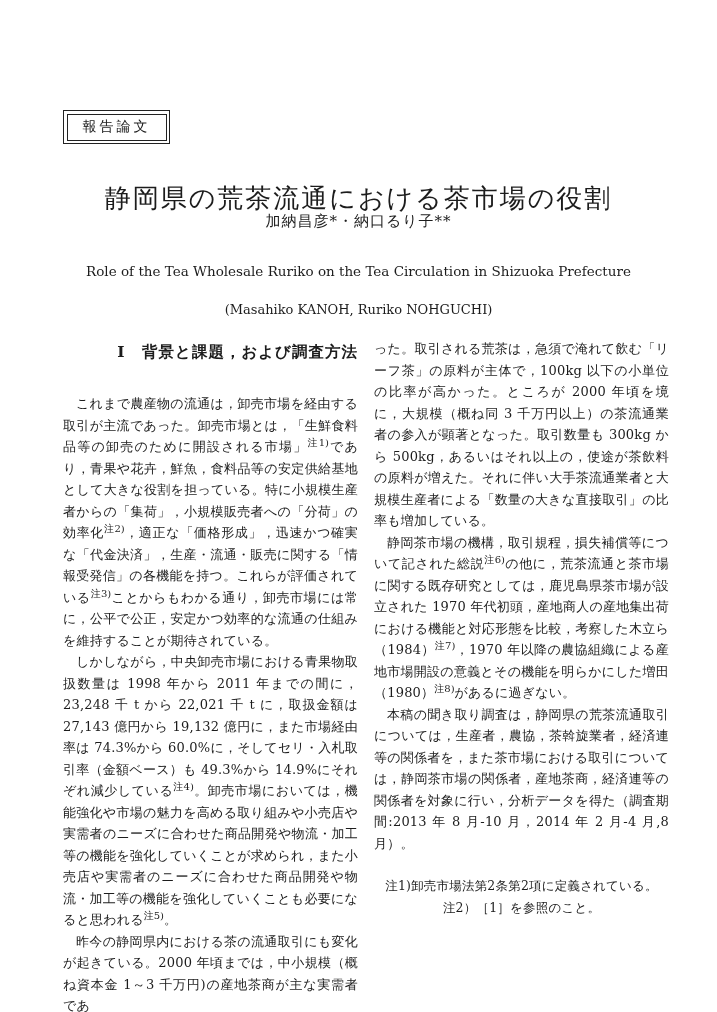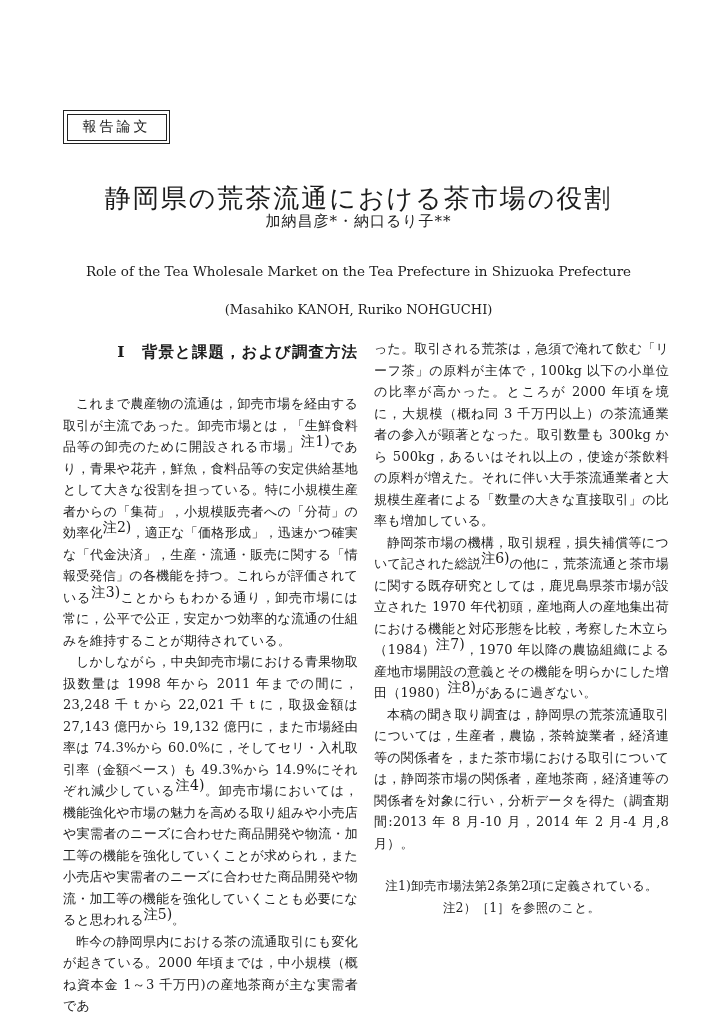--- a/index.html
+++ b/index.html
@@ -105,21 +105,21 @@
   .para {
     margin: 0;
     font-size: 13px;
     line-height: 21.5px;
     text-align: justify;
     text-indent: 1em;
     letter-spacing: 0.2px;
   }
   .para.no-indent { text-indent: 0; }
   .sup {
-    font-size: 14px;
+    font-size: 10px;
     vertical-align: super;
     line-height: 0;
     letter-spacing: 0;
   }
   .footnotes { margin-top: 21px; }
   .note-line {
     margin: 0;
     font-size: 12.5px;
     line-height: 21.5px;
     text-align: center;
@@ -131,21 +131,21 @@
 
 <div class="page">
 
 
   <div class="badge-outer">
     <div class="badge-inner">報告論文</div>
   </div>
 
   <div class="center-line paper-title">静岡県の荒茶流通における茶市場の役割</div>
   <div class="center-line authors-ja">加納昌彦*・納口るり子**</div>
-  <div class="center-line title-en">Role of the Tea Wholesale Market on the Tea Prefecture in Shizuoka Prefecture</div>
+  <div class="center-line title-en">Role of the Tea Wholesale Ruriko on the Tea Circulation in Shizuoka Prefecture</div>
   <div class="center-line authors-en">(Masahiko KANOH,  Ruriko NOHGUCHI)</div>
 
   <div class="columns">
     <div class="col">
       <div class="section-heading">Ⅰ　背景と課題，および調査方法</div>
       <div>
           <p class="para"><span>これまで農産物の流通は，卸売市場を経由する取引が主流であった。卸売市場とは，「生鮮食料品等の卸売のために開設される市場」</span><span class="sup">注1)</span><span>であり，青果や花卉，鮮魚，食料品等の安定供給基地として大きな役割を担っている。特に小規模生産者からの「集荷」，小規模販売者への「分荷」の効率化</span><span class="sup">注2)</span><span>，適正な「価格形成」，迅速かつ確実な「代金決済」，生産・流通・販売に関する「情報受発信」の各機能を持つ。これらが評価されている</span><span class="sup">注3)</span><span>ことからもわかる通り，卸売市場には常に，公平で公正，安定かつ効率的な流通の仕組みを維持することが期待されている。</span></p>
           <p class="para"><span>しかしながら，中央卸売市場における青果物取扱数量は 1998 年から 2011 年までの間に，23,248 千 t から 22,021 千 t に，取扱金額は 27,143 億円から 19,132 億円に，また市場経由率は 74.3%から 60.0%に，そしてセリ・入札取引率（金額ベース）も 49.3%から 14.9%にそれぞれ減少している</span><span class="sup">注4)</span><span>。卸売市場においては，機能強化や市場の魅力を高める取り組みや小売店や実需者のニーズに合わせた商品開発や物流・加工等の機能を強化していくことが求められ，また小売店や実需者のニーズに合わせた商品開発や物流・加工等の機能を強化していくことも必要になると思われる</span><span class="sup">注5)</span><span>。</span></p>
           <p class="para"><span>昨今の静岡県内における茶の流通取引にも変化が起きている。2000 年頃までは，中小規模（概ね資本金 1～3 千万円)の産地茶商が主な実需者であ</span></p>
         </div>

